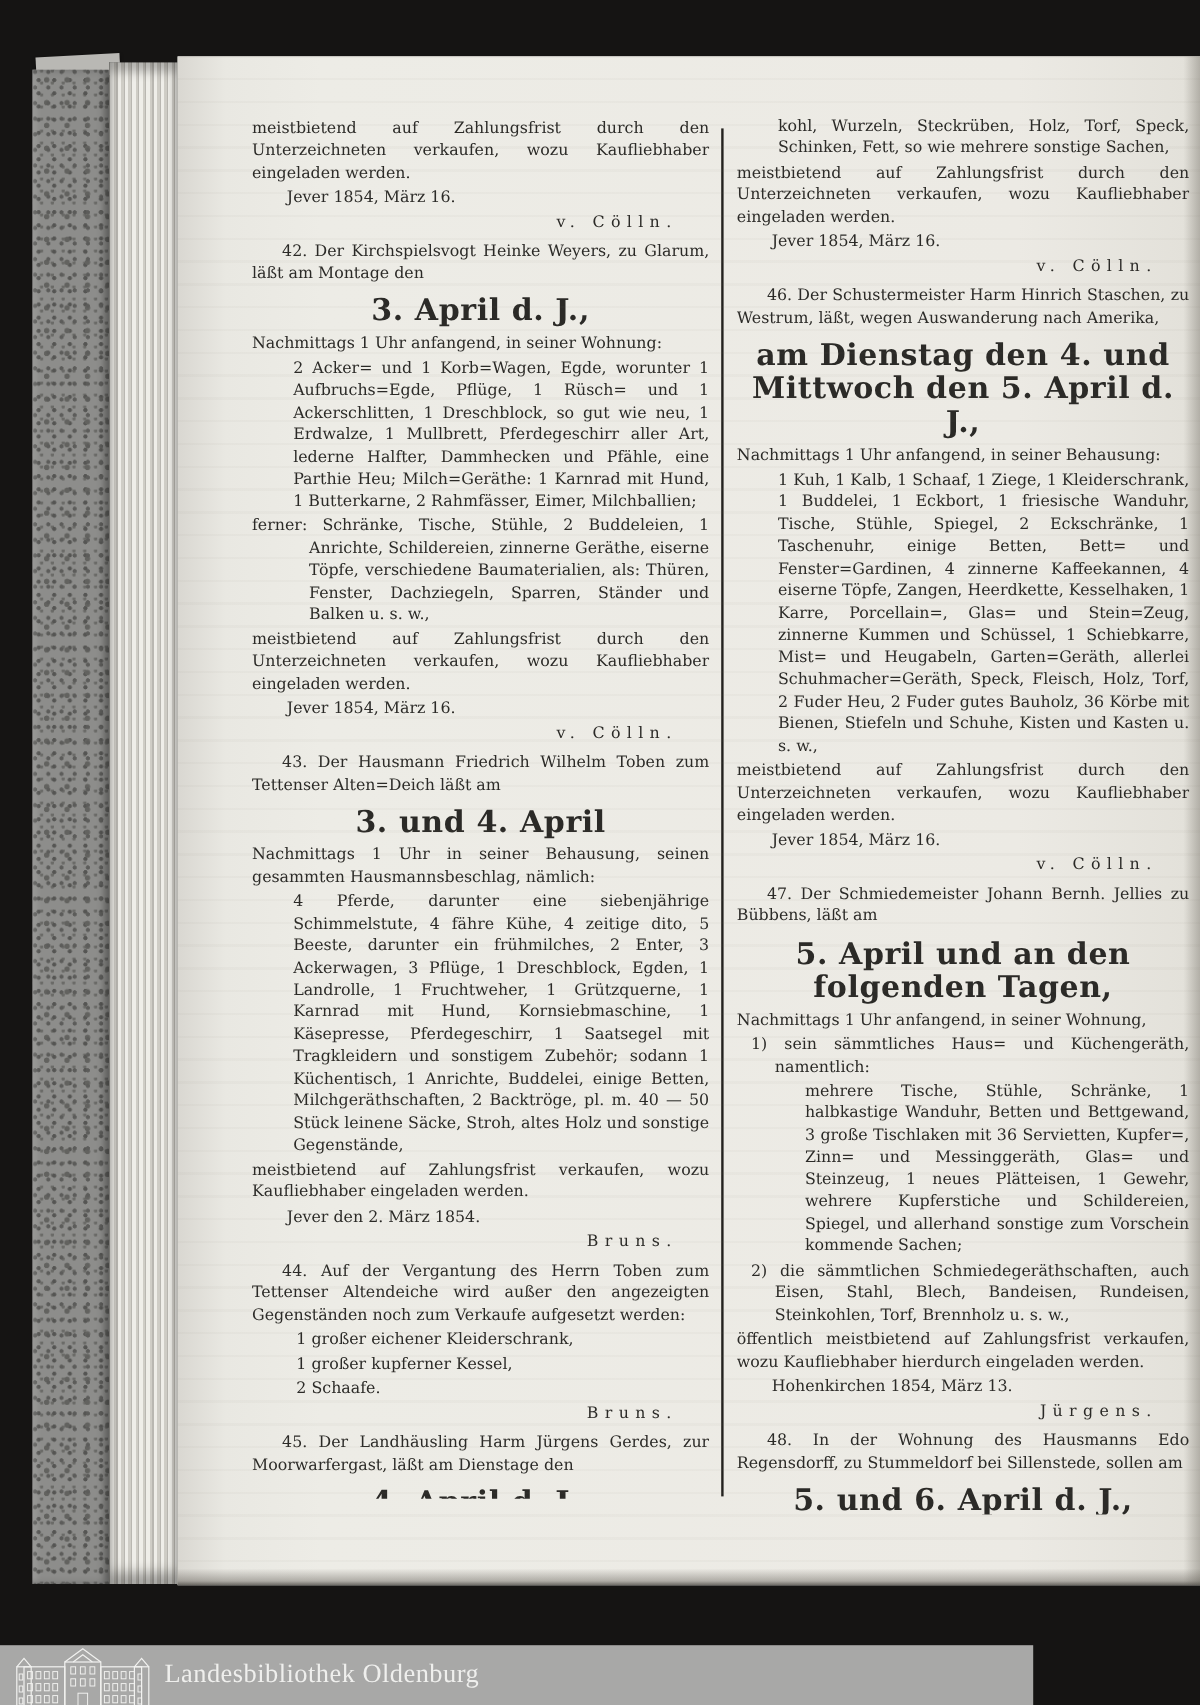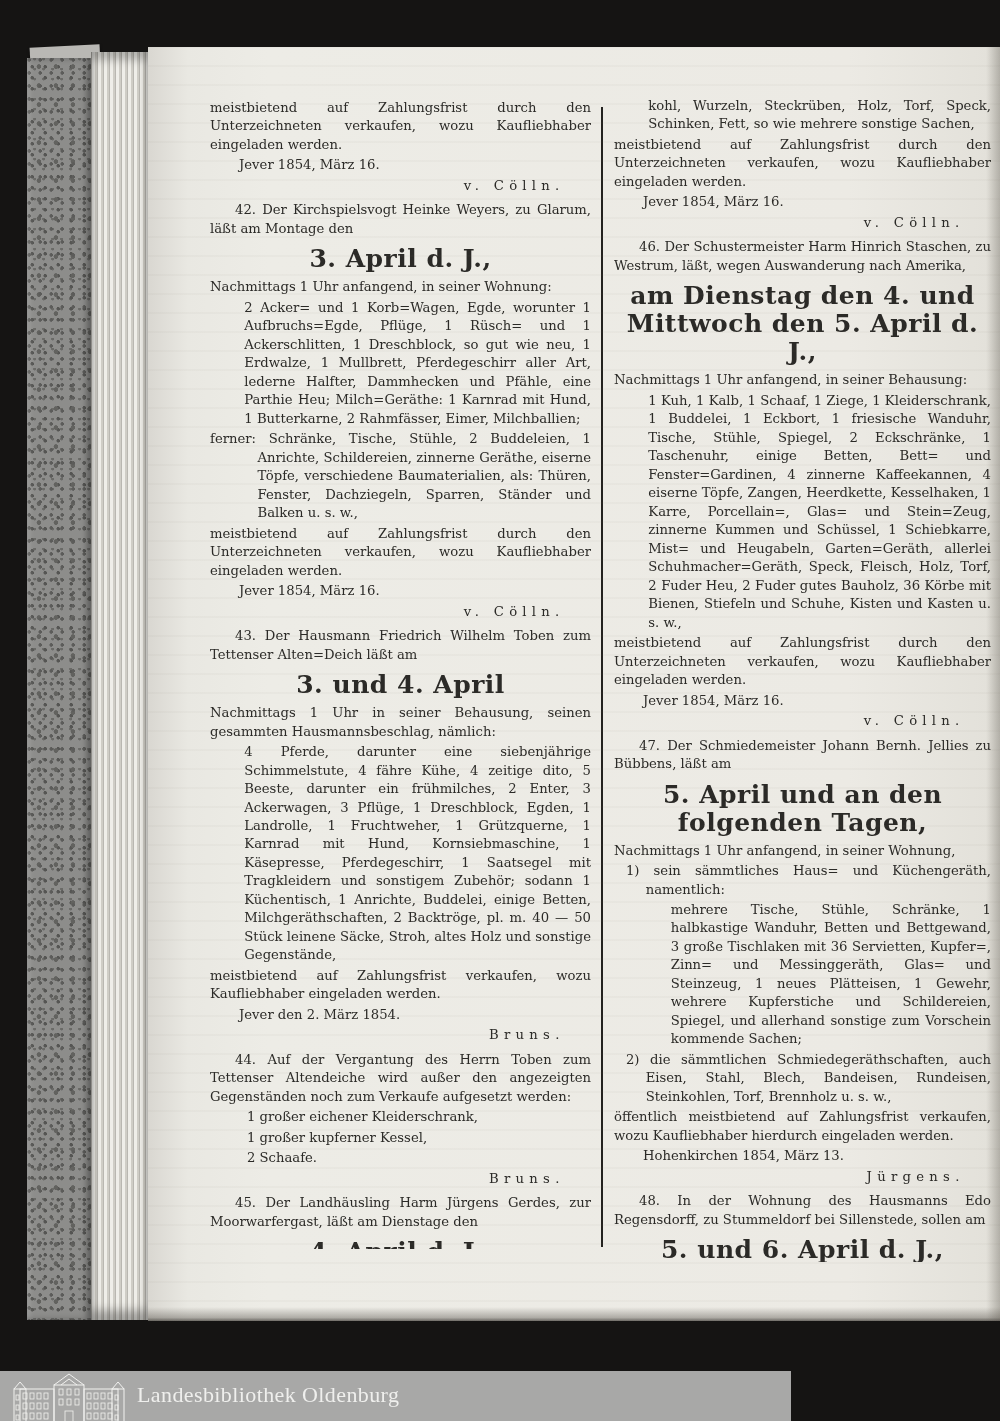--- a/index.html
+++ b/index.html
@@ -43,21 +43,21 @@
   .list{margin-left:2.6em;}
   .sublist{margin-left:4.3em;}
   .item{margin-left:2.8em;text-align:left;}
   .subitem{margin-left:.9em;padding-left:1.5em;text-indent:-1.5em;}
   .hang{padding-left:3.6em;text-indent:-3.6em;}
   .date{text-indent:2.2em;text-align:left;}
   .sig{text-align:right;padding-right:2.0em;letter-spacing:.40em;margin:2px 0 6px;}
   .heading{font-weight:bold;text-align:center;font-size:25px;line-height:1.12;
            letter-spacing:.5px;margin:7px 0 5px;text-indent:0;}
   
-  .footer{position:absolute;left:0;bottom:0;width:791px;height:50px;background:#a8a8a7;}
+  .footer{position:absolute;left:0;bottom:0;width:861px;height:50px;background:#a8a8a7;}
   .footer-label{position:absolute;left:137px;top:11px;color:#efefed;font-size:22px;
                 font-family:"Liberation Serif","DejaVu Serif",serif;letter-spacing:.4px;}
   .logo{position:absolute;left:6px;bottom:-2px;}
 </style>
 </head>
 <body>
 
 <div id="scan">
   <div class="cover-fold"></div>
   <div class="cover"></div>

